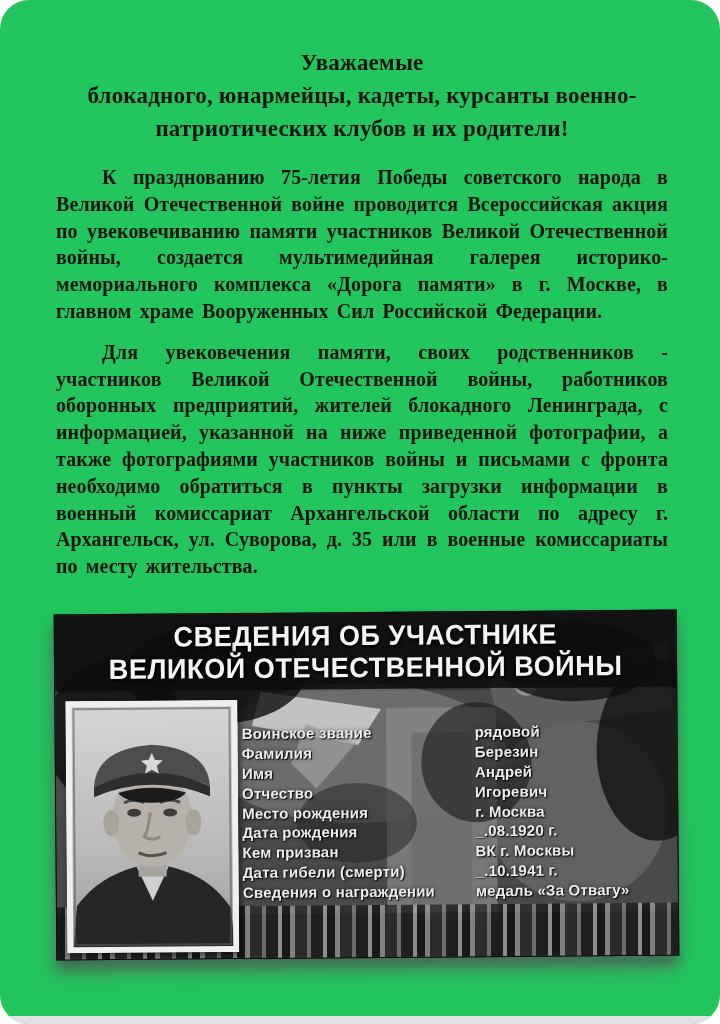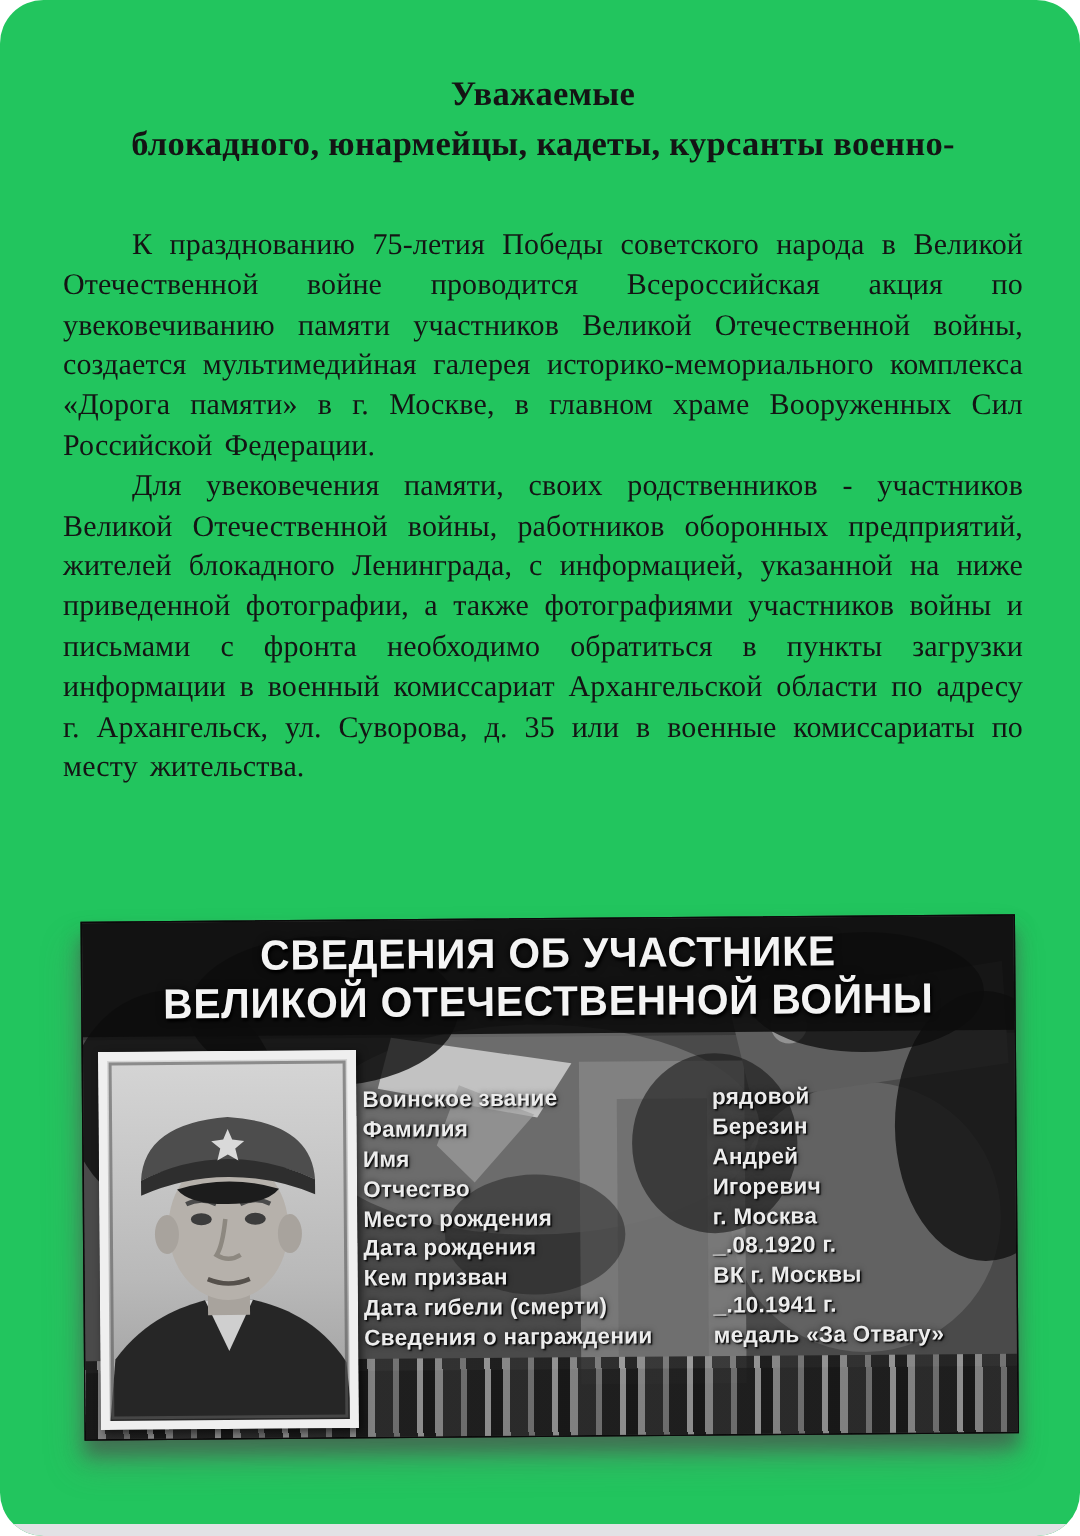--- a/index.html
+++ b/index.html
@@ -16,24 +16,24 @@
   .heading{
     position:absolute;top:46px;left:42px;right:38px;
     text-align:center;font-weight:bold;
     font-size:23px;line-height:33px;
     letter-spacing:.2px;
   }
   .body-text{
     position:absolute;top:150px;left:42px;right:38px;
   }
   .body-text p{
-    margin:0;
+    margin:14px;
     text-align:justify;
     text-indent:46px;
-    font-weight:normal;
+    font-weight:bold;
     font-size:20px;
     line-height:26.8px;
     word-spacing:3px;
     letter-spacing:.1px;
   }
   
   .photo-card{
     position:absolute;left:55px;top:612px;
     width:621px;height:344px;
     background:#262626;
@@ -85,20 +85,21 @@
   }
 </style>
 </head>
 <body>
 
 <div class="page">
 
   <div class="heading">
     <div>Уважаемые</div>
     <div>блокадного, юнармейцы, кадеты, курсанты военно-</div>
+    <div>патриотических клубов и их родители!</div>
   </div>
 
   <div class="body-text">
     <p>К празднованию 75-летия Победы советского народа в Великой Отечественной войне проводится Всероссийская акция по увековечиванию памяти участников Великой Отечественной войны, создается мультимедийная галерея историко-мемориального комплекса «Дорога памяти» в г. Москве, в главном храме Вооруженных Сил Российской Федерации.</p>
     <p>Для увековечения памяти, своих родственников - участников Великой Отечественной войны, работников оборонных предприятий, жителей блокадного Ленинграда, с информацией, указанной на ниже приведенной фотографии, а также фотографиями участников войны и письмами с фронта необходимо обратиться в пункты загрузки информации в военный комиссариат Архангельской области по адресу г. Архангельск, ул. Суворова, д. 35 или в военные комиссариаты по месту жительства.</p>
   </div>
 
   <div class="photo-card">
 
     <svg class="card-bg" viewBox="0 0 620 344" preserveAspectRatio="none" aria-hidden="true">

